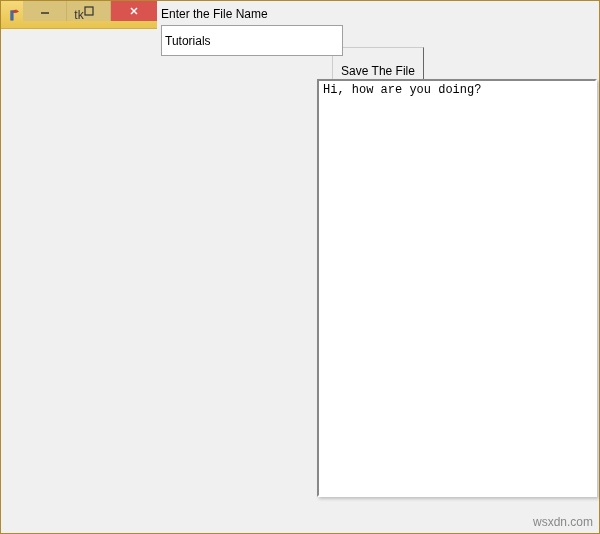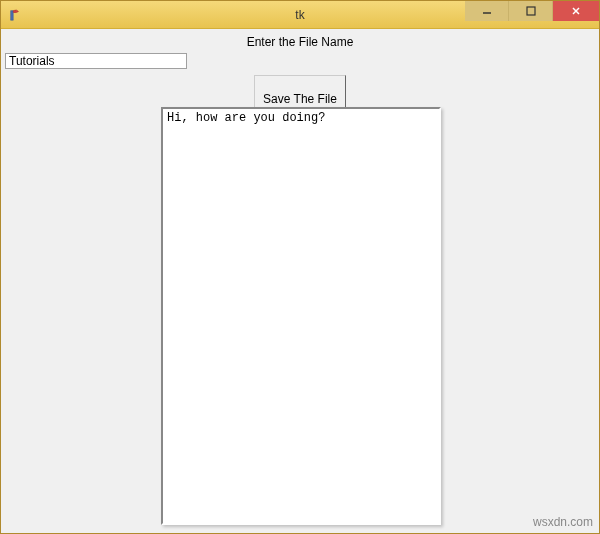--- a/index.html
+++ b/index.html
@@ -14,21 +14,21 @@
       width: 600px;
       height: 534px;
       overflow: hidden;
     }
     .window {
       width: 600px;
       height: 534px;
       border: 1px solid #b08a2e;
       background: #f0f0f0;
       display: flex;
-      flex-direction: column;
+      flex-direction: row;
     }
     .titlebar {
       height: 28px;
       background: linear-gradient(to bottom, #f5d97a, #e8c34f);
       border-bottom: 1px solid #d4af37;
       display: flex;
       align-items: center;
       position: relative;
     }
     .titlebar-icon {
@@ -79,31 +79,30 @@
       color: #fff;
       width: 46px;
     }
     .client-area {
       flex: 1;
       background: #f0f0f0;
       padding: 4px;
       position: relative;
     }
     .label-row {
-      text-align: center;
       margin-top: 2px;
       font-size: 12px;
       color: #000;
     }
     .filename-input {
       position: absolute;
       top: 24px;
       left: 4px;
       width: 182px;
-      height: 16px;
+      height: 31px;
       border: 1px solid #a0a0a0;
       background: #fff;
       font-family: "Segoe UI", sans-serif;
       font-size: 12px;
       padding: 1px 3px;
       outline: none;
     }
     .save-btn {
       display: block;
       margin: 26px auto 0 auto;

